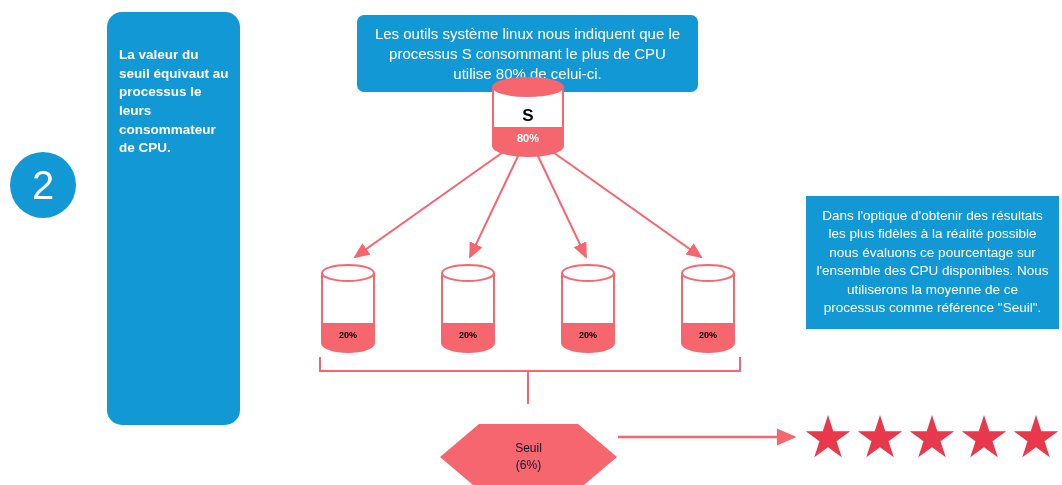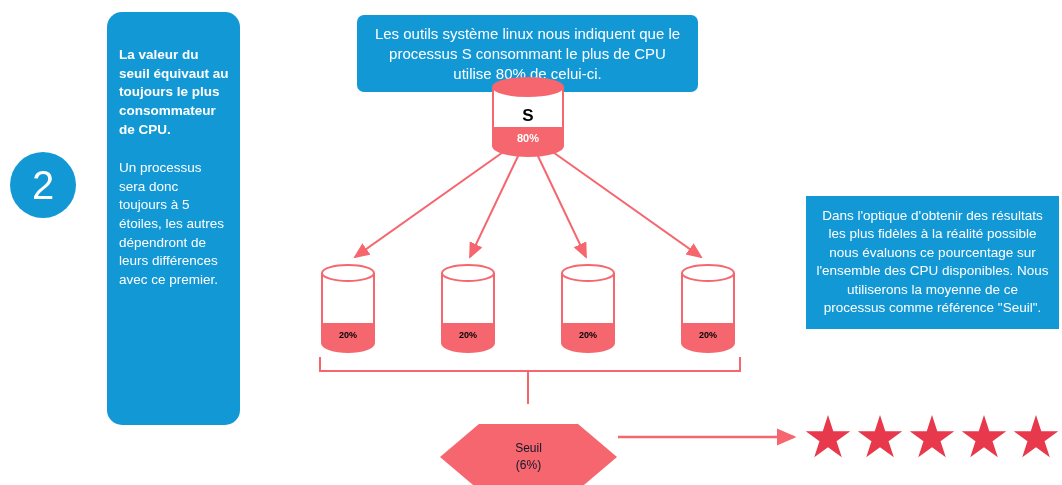--- a/index.html
+++ b/index.html
@@ -129,22 +129,21 @@
       <line x1="528" y1="371" x2="528" y2="404"></line>
       <line x1="618" y1="437" x2="794" y2="437" stroke-width="2.5" marker-end="url(#arrowhead)"></line>
     </g>
   </svg>
 
   <div class="step-badge">
     <span>2</span>
   </div>
 
   <div class="left-panel">
-    <p class="bold-para">La valeur du seuil équivaut au toujours le plus consommateur de CPU.</p>
-    <p class="body-para">Un processus sera donc toujours à 5 étoiles, les autres dépendront de leurs différences avec ce premier.</p>
+    <p class="bold-para">La valeur du seuil équivaut au processus le leurs consommateur de CPU.</p>
   </div>
 
   <div class="top-callout">
     <span>Les outils système linux nous indiquent que le processus S consommant le plus de CPU utilise 80% de celui-ci.</span>
   </div>
 
   <div class="right-callout">
     <span>Dans l'optique d'obtenir des résultats les plus fidèles à la réalité possible nous évaluons ce pourcentage sur l'ensemble des CPU disponibles. Nous utiliserons la moyenne de ce processus comme référence "Seuil".</span>
   </div>
 

